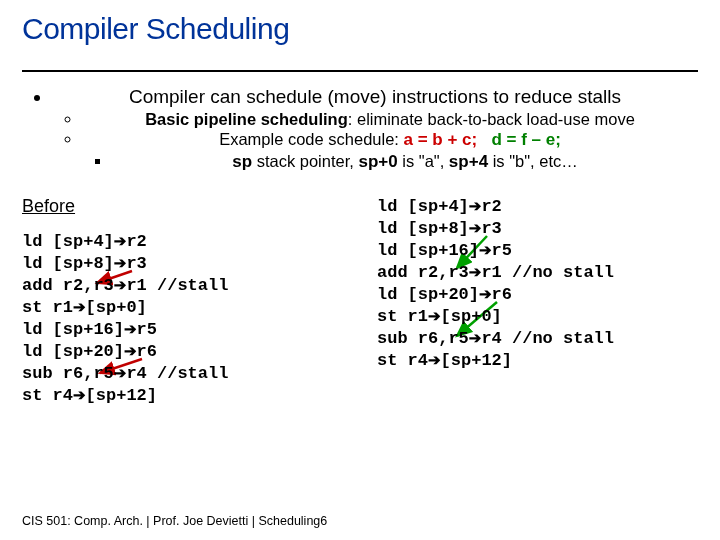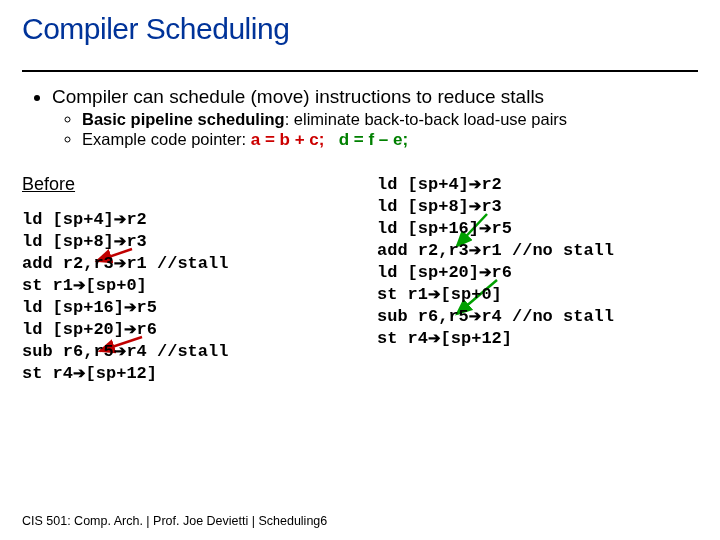--- a/index.html
+++ b/index.html
@@ -21,20 +21,21 @@
     font-size: 30px;
     font-weight: normal;
     border-bottom: 2px solid #000;
     padding-bottom: 24px;
     margin: 0 0 14px 0;
     letter-spacing: -0.5px;
   }
   ul.top {
     margin: 0;
     padding-left: 30px;
+    text-align: center;
   }
   ul.top > li {
     font-size: 19px;
     margin-bottom: 3px;
   }
   ul.sub {
     padding-left: 30px;
     margin: 2px 0;
   }
   ul.sub > li {
@@ -101,24 +102,29 @@
 <body>
 
 <div class="slide">
   <h1 class="title">Compiler Scheduling</h1>
 
   <ul class="top">
     <li>
       <span>Compiler can schedule (move) instructions to reduce stalls</span>
       <ul class="sub">
         <li>
-          <span class="bold">Basic pipeline scheduling</span><span>: eliminate back-to-back load-use pairs</span>
+          <span class="bold">Basic pipeline scheduling</span><span>: eliminate back-to-back load-use move</span>
         </li>
         <li>
-          <span>Example code pointer: </span><span class="codei red">a = b + c;</span><span class="codei" style="white-space:pre;">   </span><span class="codei green">d = f – e;</span>
+          <span>Example code schedule: </span><span class="codei red">a = b + c;</span><span class="codei" style="white-space:pre;">   </span><span class="codei green">d = f – e;</span>
+          <ul class="subsub">
+            <li>
+              <span class="codei">sp</span><span> stack pointer, </span><span class="codei">sp+0</span><span> is "a", </span><span class="codei">sp+4</span><span> is "b", etc…</span>
+            </li>
+          </ul>
         </li>
       </ul>
     </li>
   </ul>
 
   <div class="beforeafter">
     <div class="col">
       <div class="colhead">Before</div>
       <div class="code">
         <svg class="overlay" width="300" height="180">

